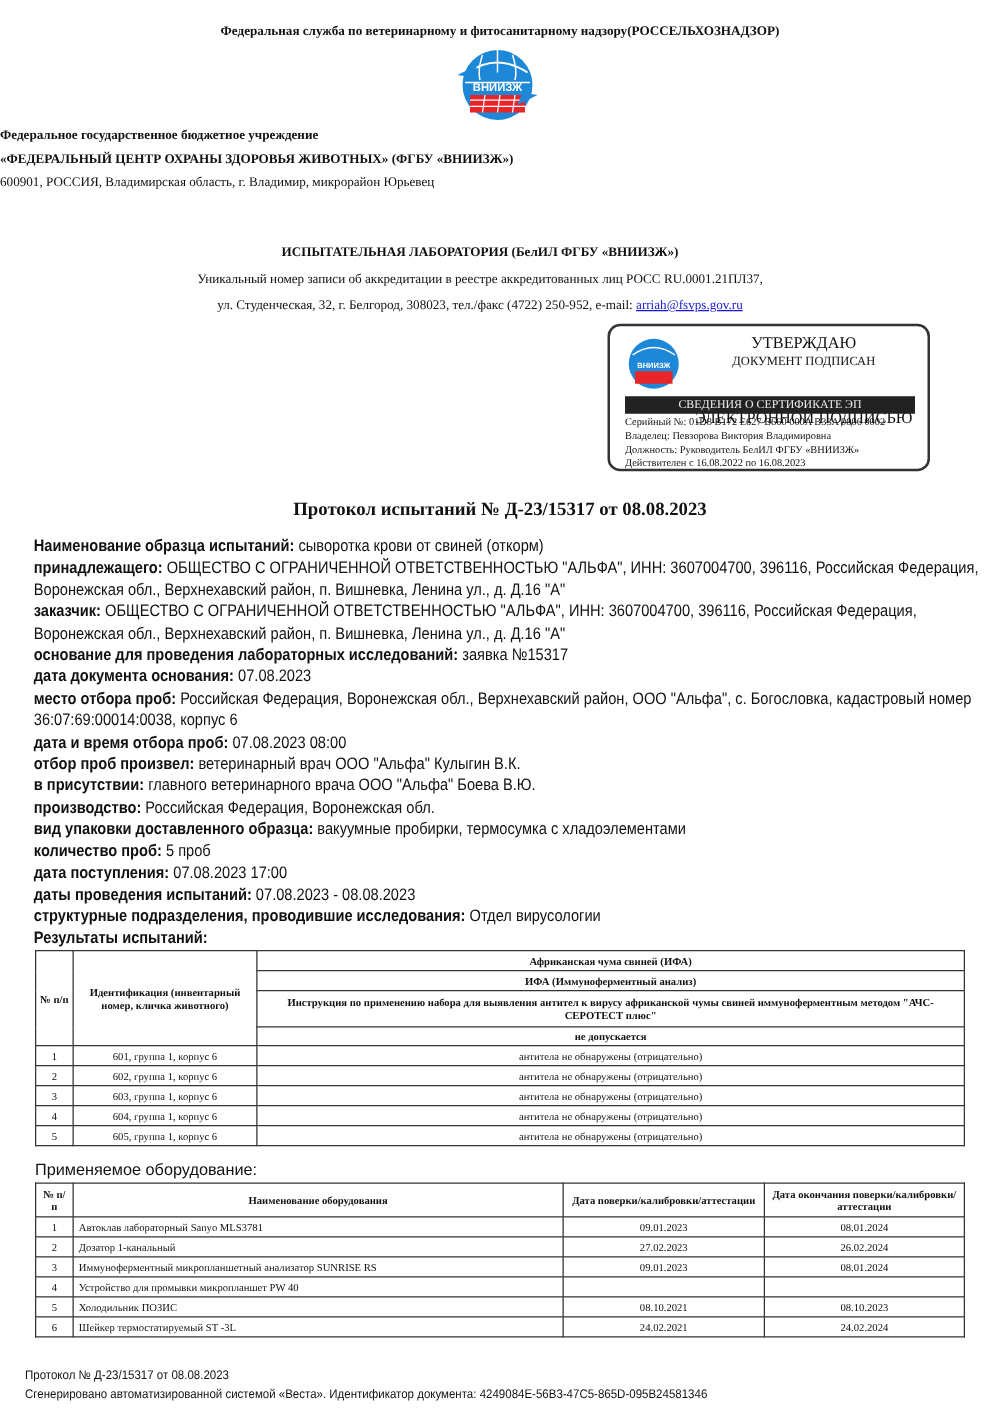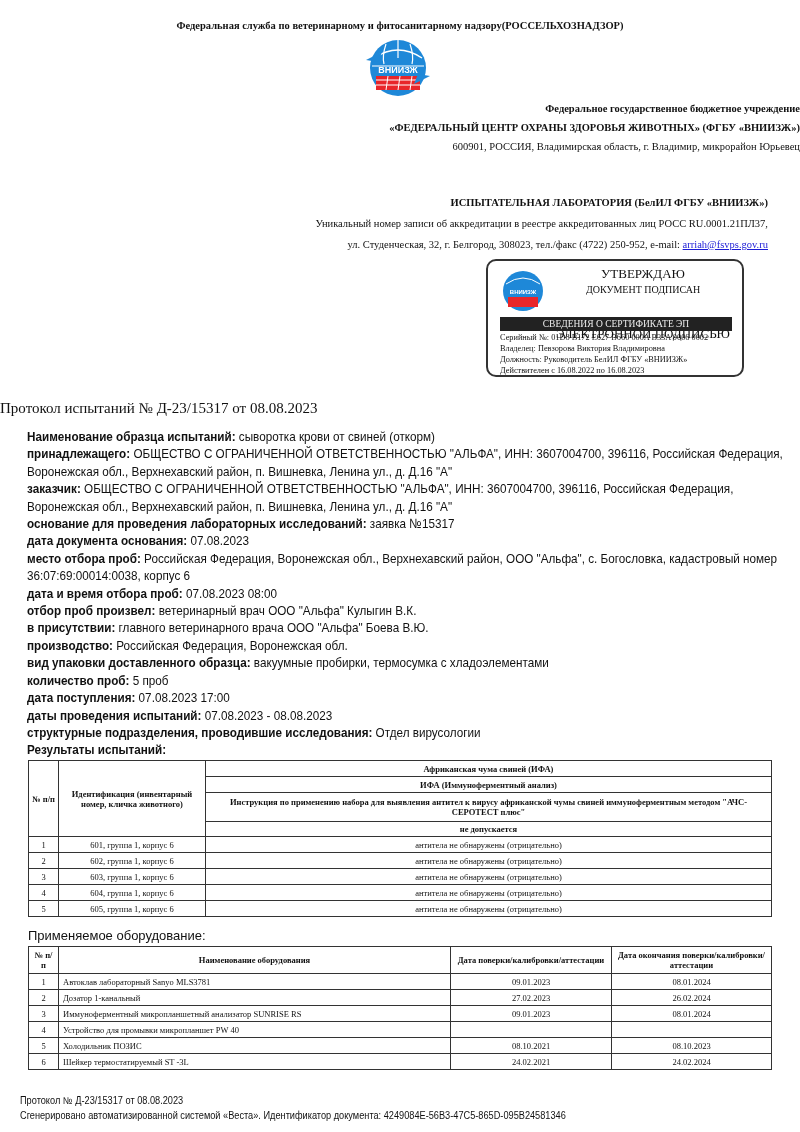--- a/index.html
+++ b/index.html
@@ -1,32 +1,32 @@
 <!DOCTYPE html>
 <html><head>
 <meta charset="utf-8">
 <style>
   html, body { margin:0; padding:0; background:#ffffff; }
   body { width:800px; height:1132px; position:relative; overflow:hidden; color:#111; font-family:"Liberation Serif", serif; }
   .hdr1 { position:absolute; top:20px; left:0; width:800px; text-align:center; font-weight:bold; font-size:10.5px; }
   .logo { position:absolute; top:36px; left:362px; width:72px; height:64px; }
-  .org { position:absolute; top:99px; left:0; width:800px; text-align:right; font-size:10.5px; line-height:19px; }
+  .org { position:absolute; top:99px; left:0; width:800px; text-align:left; font-size:10.5px; line-height:19px; }
   .org .b { font-weight:bold; }
   .org a { color:#1a1ad6; text-decoration:underline; }
-  .lab { position:absolute; top:192px; left:0; width:768px; text-align:right; font-size:10.5px; line-height:21px; }
+  .lab { position:absolute; top:192px; left:0; width:768px; text-align:center; font-size:10.5px; line-height:21px; }
   .lab .b { font-weight:bold; }
   .lab a { color:#1a1ad6; text-decoration:underline; }
   .stamp { position:absolute; top:259px; left:486px; width:258px; height:118px; border:2px solid #333; border-radius:10px; box-sizing:border-box; }
   .stamp .slogo { position:absolute; top:7px; left:12px; width:46px; height:46px; }
   .stamp .st1 { position:absolute; top:5px; left:60px; width:190px; text-align:center; font-size:13px; line-height:15px; }
   .stamp .st2 { position:absolute; top:21px; left:60px; width:190px; text-align:center; font-size:10px; line-height:15px; }
   .stamp .st3 { position:absolute; top:36px; left:60px; width:190px; text-align:center; font-size:13px; line-height:15px;margin-top:29px; }
   .stamp .bar { position:absolute; top:56px; left:12px; width:232px; height:14px; background:#222; color:#eee; font-size:9.5px; text-align:center; line-height:14px; }
   .stamp .info { position:absolute; top:71px; left:12px; width:240px; font-size:8.3px; line-height:11px; }
-  .title { position:absolute; top:400px; left:0; width:800px; font-weight:normal; font-size:15px; }
+  .title { position:absolute; top:400px; left:0; width:800px; text-align:center; font-weight:bold; font-size:15px; }
   .fields { position:absolute; top:428px; left:27px; width:765px; font-size:13.3px; line-height:17.4px; font-family:"Liberation Sans", sans-serif; transform:scaleX(0.88); transform-origin:left top; width:870px; }
   .fields .k { font-weight:bold; }
   table { border-collapse:collapse; }
   .res { position:absolute; top:760px; left:28px; width:744px; font-size:8.5px; }
   .res td, .res th { border:1px solid #333; text-align:center; padding:0; }
   .res th { font-weight:bold; }
   .eqlabel { position:absolute; top:928px; left:28px; font-size:13px; font-family:"Liberation Sans", sans-serif; }
   .eq { position:absolute; top:946px; left:28px; width:744px; font-size:8.5px; }
   .eq td, .eq th { border:1px solid #333; padding:0 4px; height:15px; }
   .eq th { font-weight:bold; text-align:center; }

